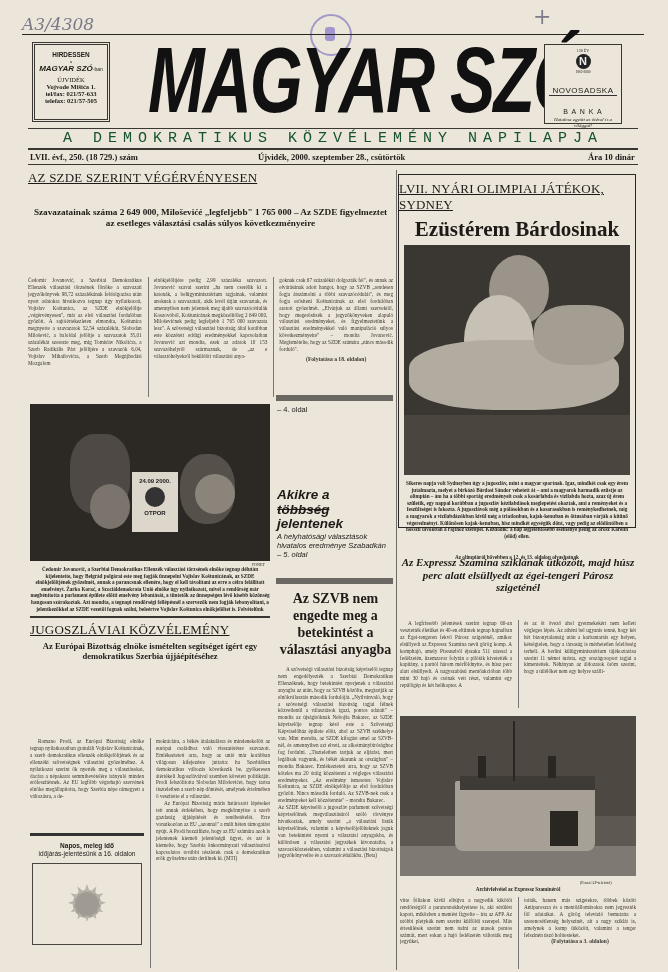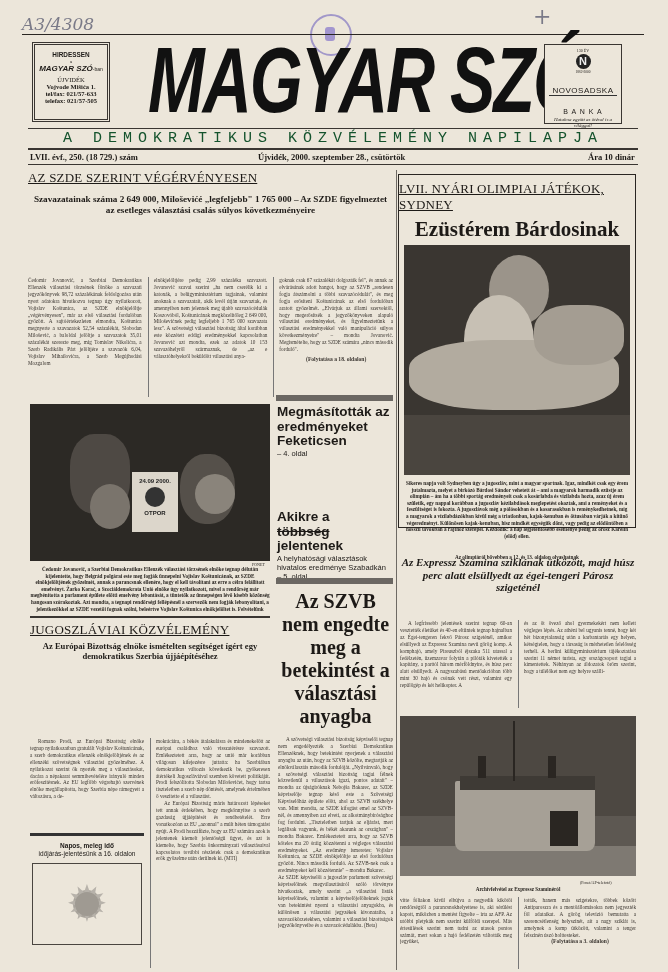--- a/index.html
+++ b/index.html
@@ -64,21 +64,21 @@
 <div class="abs tagline" style="left:28px;top:130px;width:610px;">A DEMOKRATIKUS KÖZVÉLEMÉNY NAPILAPJA</div>
 <div class="abs thinrule" style="left:28px;top:148px;width:610px;height:2px;"></div>
 
 <div class="abs infobar" style="left:30px;top:152px;">LVII. évf., 250. (18 729.) szám</div>
 <div class="abs infobar" style="left:258px;top:152px;">Újvidék, 2000. szeptember 28., csütörtök</div>
 <div class="abs infobar" style="left:588px;top:152px;">Ára 10 dinár</div>
 <div class="abs thinrule" style="left:28px;top:164px;width:610px;"></div>
 
 <div class="abs" style="left:28px;top:170px;width:365px;">
   <div class="kicker">AZ SZDE SZERINT VÉGÉRVÉNYESEN</div>
-  <div class="sub" style="margin-top:8px;font-size:9.2px;padding:0 4px;">Szavazatainak száma 2 649 000, Miloševićé „legfeljebb" 1 765 000 – Az SZDE figyelmeztet az esetleges választási csalás súlyos következményeire</div>
+  <div class="sub" style="margin-top:21px;font-size:9.2px;padding:0 4px;">Szavazatainak száma 2 649 000, Miloševićé „legfeljebb" 1 765 000 – Az SZDE figyelmeztet az esetleges választási csalás súlyos következményeire</div>
 </div>
 <div class="abs cols" style="left:28px;top:277px;width:365px;height:120px;overflow:hidden;">
   <div class="body">Čedomir Jovanović, a Szerbiai Demokratikus Ellenzék választási törzsének főnöke a szavazati jegyzőkönyvek 98,72 százalékának feldolgozása után nyert adatokra hivatkozva tegnap úgy nyilatkozott, Vojislav Koštunica, az SZDE elnökjelöltje „végérvényesen", már az első választási fordulóban győzött. A sajtóértekezleten elmondta, Koštunica megnyerte a szavazatok 52,54 százalékát, Slobodan Milošević, a baloldal jelöltje a szavazatok 35,01 százalékát szerezte meg, míg Tomislav Nikolićra, a Szerb Radikális Párt jelöltjére a szavazók 6,04, Vojislav Mihailovićra, a Szerb Megújhodási Mozgalom</div>
   <div class="body colsep">elnökjelöltjére pedig 2,99 százaléka szavazott. Jovanović szavai szerint „ha nem cserélik ki a katonák, a belügyminisztérium tagjainak, valamint anoknak a szavazatait, akik levél útján szavaztak, és amennyiben nem jelennek meg újabb szavazócédulák Koszovóból, Koštunicának megközelítőleg 2 649 000, Miloševićnek pedig legfeljebb 1 765 000 szavazata lesz". A szövetségi választási bizottság által korábban este közzétett eddigi eredményekkel kapcsolatban Jovanović azt mondta, ezek az adatok 10 153 szavazóhelyről származnak, de „az e választóhelyekről beküldött választási anya-</div>
   <div class="colsep">
     <div class="body">goknak csak 67 százalékát dolgozták fel", és annak az elvárásának adott hangot, hogy az SZVB „rendesen fogja átszámolni a többi szavazócédulát", és meg fogja erősíteni Koštunicának az első fordulóban aratott győzelmét. „Elvárjuk az állami szervektől, hogy megerősítsék a jegyzőkönyveken alapuló választási eredményeket, és figyelmeztetünk a választási eredményekkel való manipuláció súlyos következményeire" – mondta Jovanović. Megismételte, hogy az SZDE számára „nincs második forduló".</div>
     <div class="body" style="font-weight:bold;text-align:center;margin-top:3px;font-size:5.6px;">(Folytatása a 18. oldalon)</div>
   </div>
 </div>
 
@@ -92,36 +92,35 @@
     <div style="width:20px;height:20px;border-radius:50%;background:#333;margin:3px auto;"></div>
     <div>OTPOR</div>
   </div>
 </div>
 <div class="abs" style="left:252px;top:562px;font-size:4px;">FONET</div>
 <div class="abs caption" style="left:30px;top:566px;width:240px;height:46px;overflow:hidden;">Čedomir Jovanović, a Szerbiai Demokratikus Ellenzék választási törzsének elnöke tegnap délután kijelentette, hogy Belgrád polgárai este meg fogják ünnepelni Vojislav Koštunicának, az SZDE elnökjelöltjének győzelmét, annak a parancsnak ellenére, hogy el kell távolítani az erre a célra felállított emelvényt. Žarko Korać, a Szociáldemokrata Unió elnöke úgy nyilatkozott, mivel a rendőrség már megbénította a parlament épülete előtti emelvény lebontását, a tüntetők az ünnepségen lévő kisebb közönség hangosan szórakoztak. Azt mondta, a tegnapi rendőrségi fellépésnél a szervezők nem fogják lebonyolítani, a jelentkezőkkel az SZDE vezetői fognak szólni, beleértve Vojislav Koštunica elnökjelöltet is. Felvételünk hétfőn este készült Belgrádban</div>
 <div class="abs thinrule" style="left:30px;top:616px;width:240px;height:2px;"></div>
 
 <div class="abs greybar" style="left:276px;top:395px;width:117px;"></div>
 <div class="abs sans" style="left:277px;top:405px;width:116px;">
-  <div style="font-weight:900;font-size:13.5px;line-height:14.5px;">Megmásították az eredményeket Feketicsen</div>
   <div style="font-size:7.5px;">– 4. oldal</div>
 </div>
-<div class="abs sans" style="left:277px;top:510px;width:116px;">
+<div class="abs sans" style="left:277px;top:488px;width:116px;font-style:italic;">
   <div style="font-weight:900;font-size:13.5px;line-height:14.5px;">
     <span>Akikre a</span><br>
     <span style="text-decoration:line-through;">többség</span><br>
     <span>jelentenek</span>
   </div>
   <div style="font-size:7.5px;line-height:9px;">A helyhatósági választások hivatalos eredménye Szabadkán</div>
   <div style="font-size:7.5px;">– 5. oldal</div>
 </div>
 <div class="abs greybar" style="left:276px;top:578px;width:117px;"></div>
 
 <div class="abs" style="left:278px;top:590px;width:115px;">
-  <div class="h1" style="font-size:20px;line-height:23px;">Az SZVB nem engedte meg a betekintést a választási anyagba</div>
+  <div class="h1" style="font-size:14px;line-height:17px;">Az SZVB nem engedte meg a betekintést a választási anyagba</div>
   <div class="body" style="margin-top:8px;height:300px;overflow:hidden;text-indent:8px;">
     <span>A szövetségi választási bizottság képviselői tegnap nem engedélyezték a Szerbiai Demokratikus Ellenzéknek, hogy betekintést nyerjenek a választási anyagba az után, hogy az SZVB közölte, megtartják az elnökválasztás második fordulóját. „Nyilvánvaló, hogy a szövetségi választási bizottság tagjai félnek közvetlenül a választások igazi, pontos adatait" – mondta az újságíróknak Nebojša Bakarec, az SZDE képviselője tegnap késő este a Szövetségi Képviselőház épülete előtt, ahol az SZVB székhelye van. Mint mondta, az SZDE kifogást emel az SZVB-nél, és amennyiben azt elveti, az alkotmánybírósághoz fog fordulni. „Tiszteletben tartjuk az eljárást, mert legálisak vagyunk, és békét akarunk az országban" – mondta Bakarec. Emlékeztetett arra, hogy az SZVB köteles ma 20 óráig közzétenni a végleges választási eredményeket. „Az eredmény ismeretes: Vojislav Koštunica, az SZDE elnökjelöltje az első fordulóban győzött. Nincs második forduló. Az SZVB-nek csak a eredményeket kell közzétennie" – mondta Bakarec.</span><br>
     <span>Az SZDE képviselői a jugoszláv parlament szövetségi képviselőinek megválasztásáról szóló törvényre hivatkoztak, amely szerint „a választási listák képviselőinek, valamint a képviselőjelölteknek joguk van betekintést nyerni a választási anyagokba, és különösen a választási jegyzékek kivonataiba, a szavazókörzetekben, valamint a választási bizottságok jegyzőkönyveibe és a szavazócédulákba. (Beta)</span>
   </div>
 </div>
 
 <div class="abs" style="left:30px;top:622px;width:240px;">
   <div class="kicker">JUGOSZLÁVIAI KÖZVÉLEMÉNY</div>
   <div class="sub" style="margin-top:4px;font-size:8.6px;">Az Európai Bizottság elnöke ismételten segítséget ígért egy demokratikus Szerbia újjáépítéséhez</div>
 </div>

